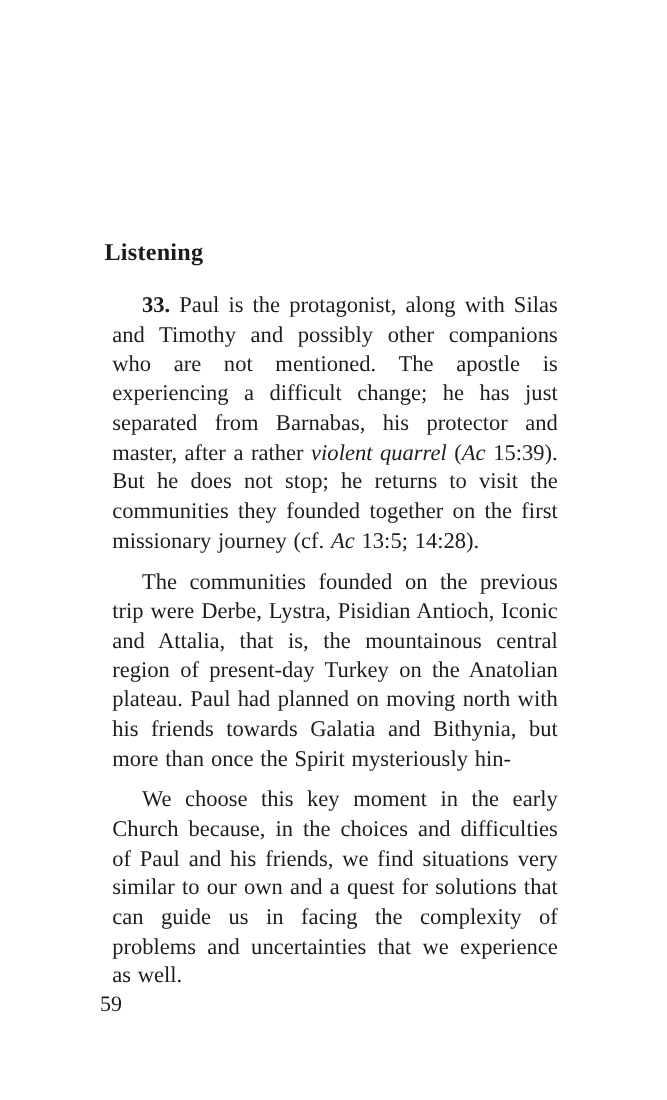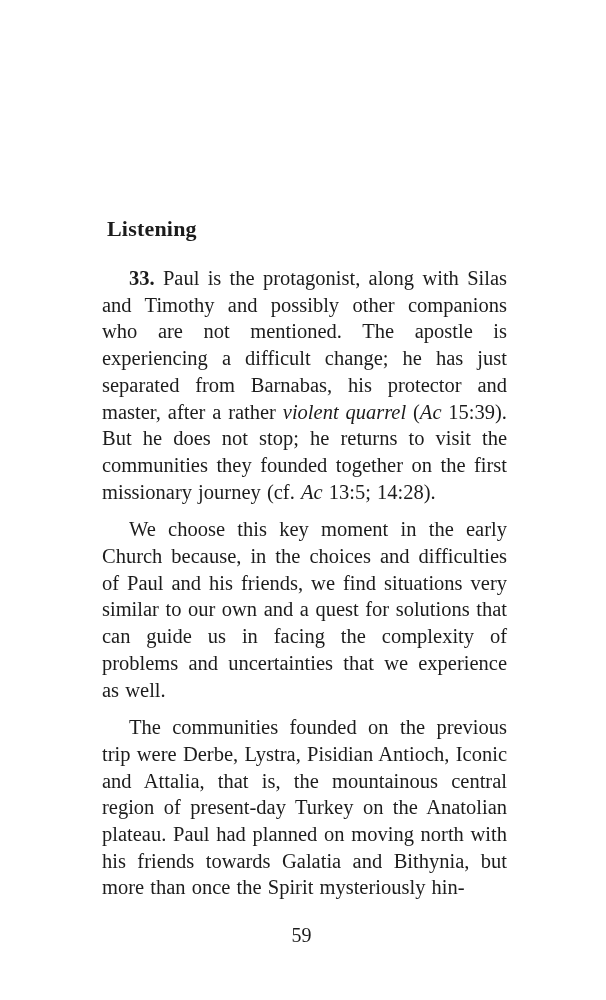--- a/index.html
+++ b/index.html
@@ -19,49 +19,48 @@
   .content {
     position: absolute;
     left: 91px;
     top: 216px;
     width: 427px;
   }
   .heading {
     font-size: 22px;
     line-height: 26px;
     font-weight: 700;
-    margin: 0 0 23px 16px;
+    margin: 0 0 23px 4px;
     letter-spacing: 0.2px;
   }
   .par {
     font-size: 20.5px;
     line-height: 26.7px;
     text-align: justify;
     text-indent: 27px;
     margin: 11px;
     word-spacing: 0.05em;
   }
   .run-bold   { font-weight: 700; }
   .run-italic { font-style: italic; }
   .run-normal { font-weight: 400; font-style: normal; }
   .page-number {
     position: absolute;
     left: 91px;
     top: 900px;
     width: 421px;
-    text-align: center;
+    text-align: left;
     font-size: 20px;
     line-height: 26px;
-    margin-top: 22px;
   }
 </style>
 </head>
 <body>
 
 <div class="page">
   <div class="content">
     <h2 class="heading">Listening</h2>
     <p class="par"><span class="run-bold">33.</span><span class="run-normal"> Paul is the protagonist, along with Silas and Timothy and possibly other companions who are not mentioned. The apostle is experiencing a difficult change; he has just separated from Barnabas, his protector and master, after a rather </span><span class="run-italic">violent quarrel</span><span class="run-normal"> (</span><span class="run-italic">Ac</span><span class="run-normal"> 15:39). But he does not stop; he returns to visit the communities they founded together on the first missionary journey (cf. </span><span class="run-italic">Ac</span><span class="run-normal"> 13:5; 14:28).</span></p>
+    <p class="par"><span class="run-normal">The communities founded on the previous trip were Derbe, Lystra, Pisidian Antioch, Iconic and Attalia, that is, the mountainous central region of present-day Turkey on the Anatolian plateau. Paul had planned on moving north with his friends towards Galatia and Bithynia, but more than once the Spirit mysteriously hin-</span></p>
     <p class="par"><span class="run-normal">We choose this key moment in the early Church because, in the choices and difficulties of Paul and his friends, we find situations very similar to our own and a quest for solutions that can guide us in facing the complexity of problems and uncertainties that we experience as well.</span></p>
-    <p class="par"><span class="run-normal">The communities founded on the previous trip were Derbe, Lystra, Pisidian Antioch, Iconic and Attalia, that is, the mountainous central region of present-day Turkey on the Anatolian plateau. Paul had planned on moving north with his friends towards Galatia and Bithynia, but more than once the Spirit mysteriously hin-</span></p>
   </div>
   <div class="page-number">59</div>
 </div>
 
 </body></html>

